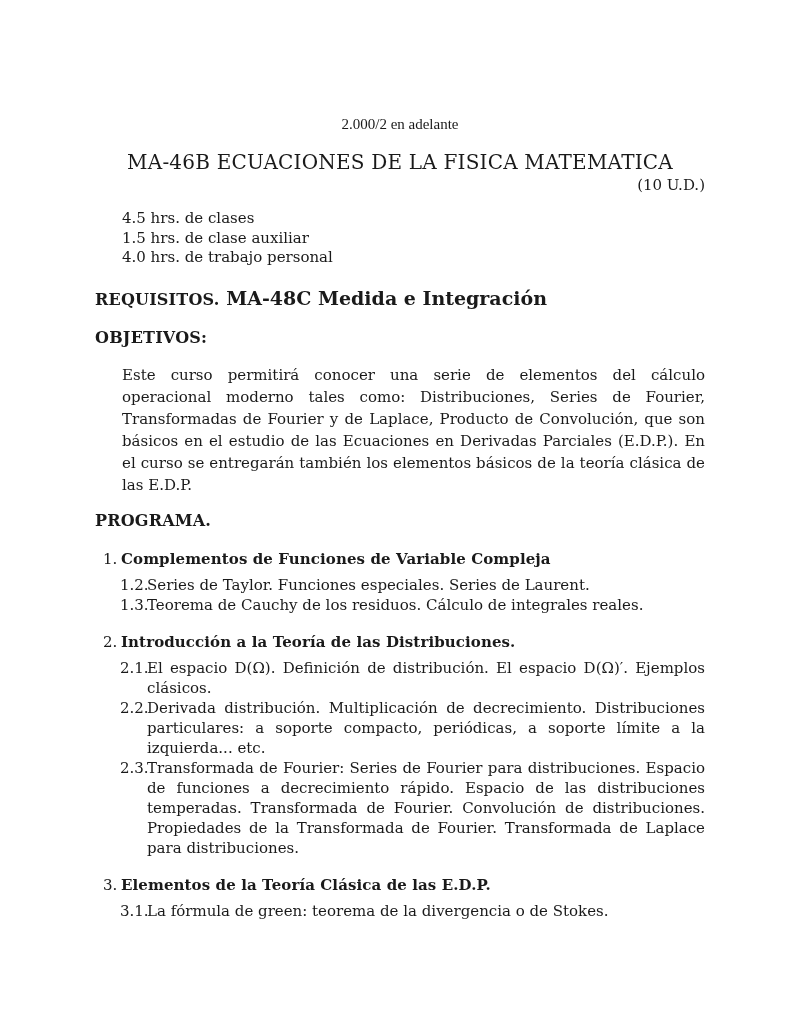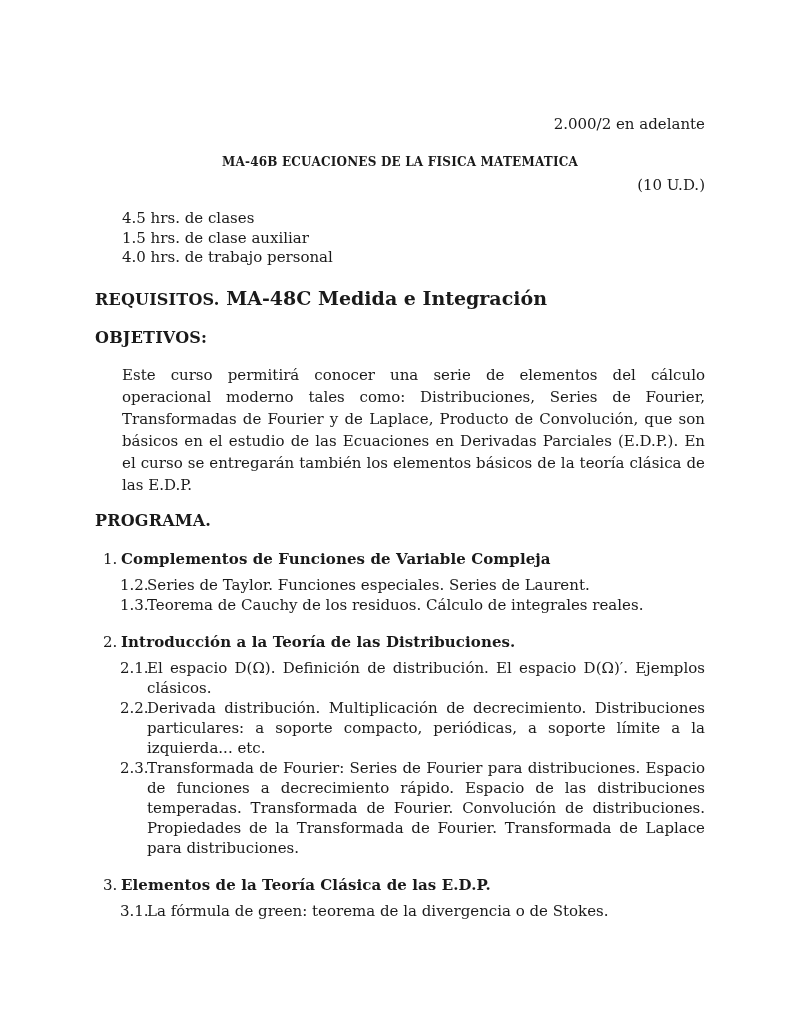--- a/index.html
+++ b/index.html
@@ -13,27 +13,28 @@
     height: 1035px;
     box-sizing: border-box;
     background: #ffffff;
     color: #1a1a1a;
     font-family: "DejaVu Serif", serif;
     font-size: 15px;
     padding: 113px 95px 0 95px;
     overflow: hidden;
   }
   .header-right {
-    text-align: right;
+    text-align: center;
     line-height: 22px;
+    font-family: Liberation Serif, serif;
   }
   .doc-title {
     text-align: center;
-    font-weight: bold;
-    font-size: 12px;
+    font-weight: normal;
+    font-size: 20px;
     letter-spacing: 0.2px;
     margin-top: 16px;
     line-height: 22px;
   }
   .units {
     text-align: right;
     line-height: 22px;
     margin-top: 1px;
   }
   .section-heading {

